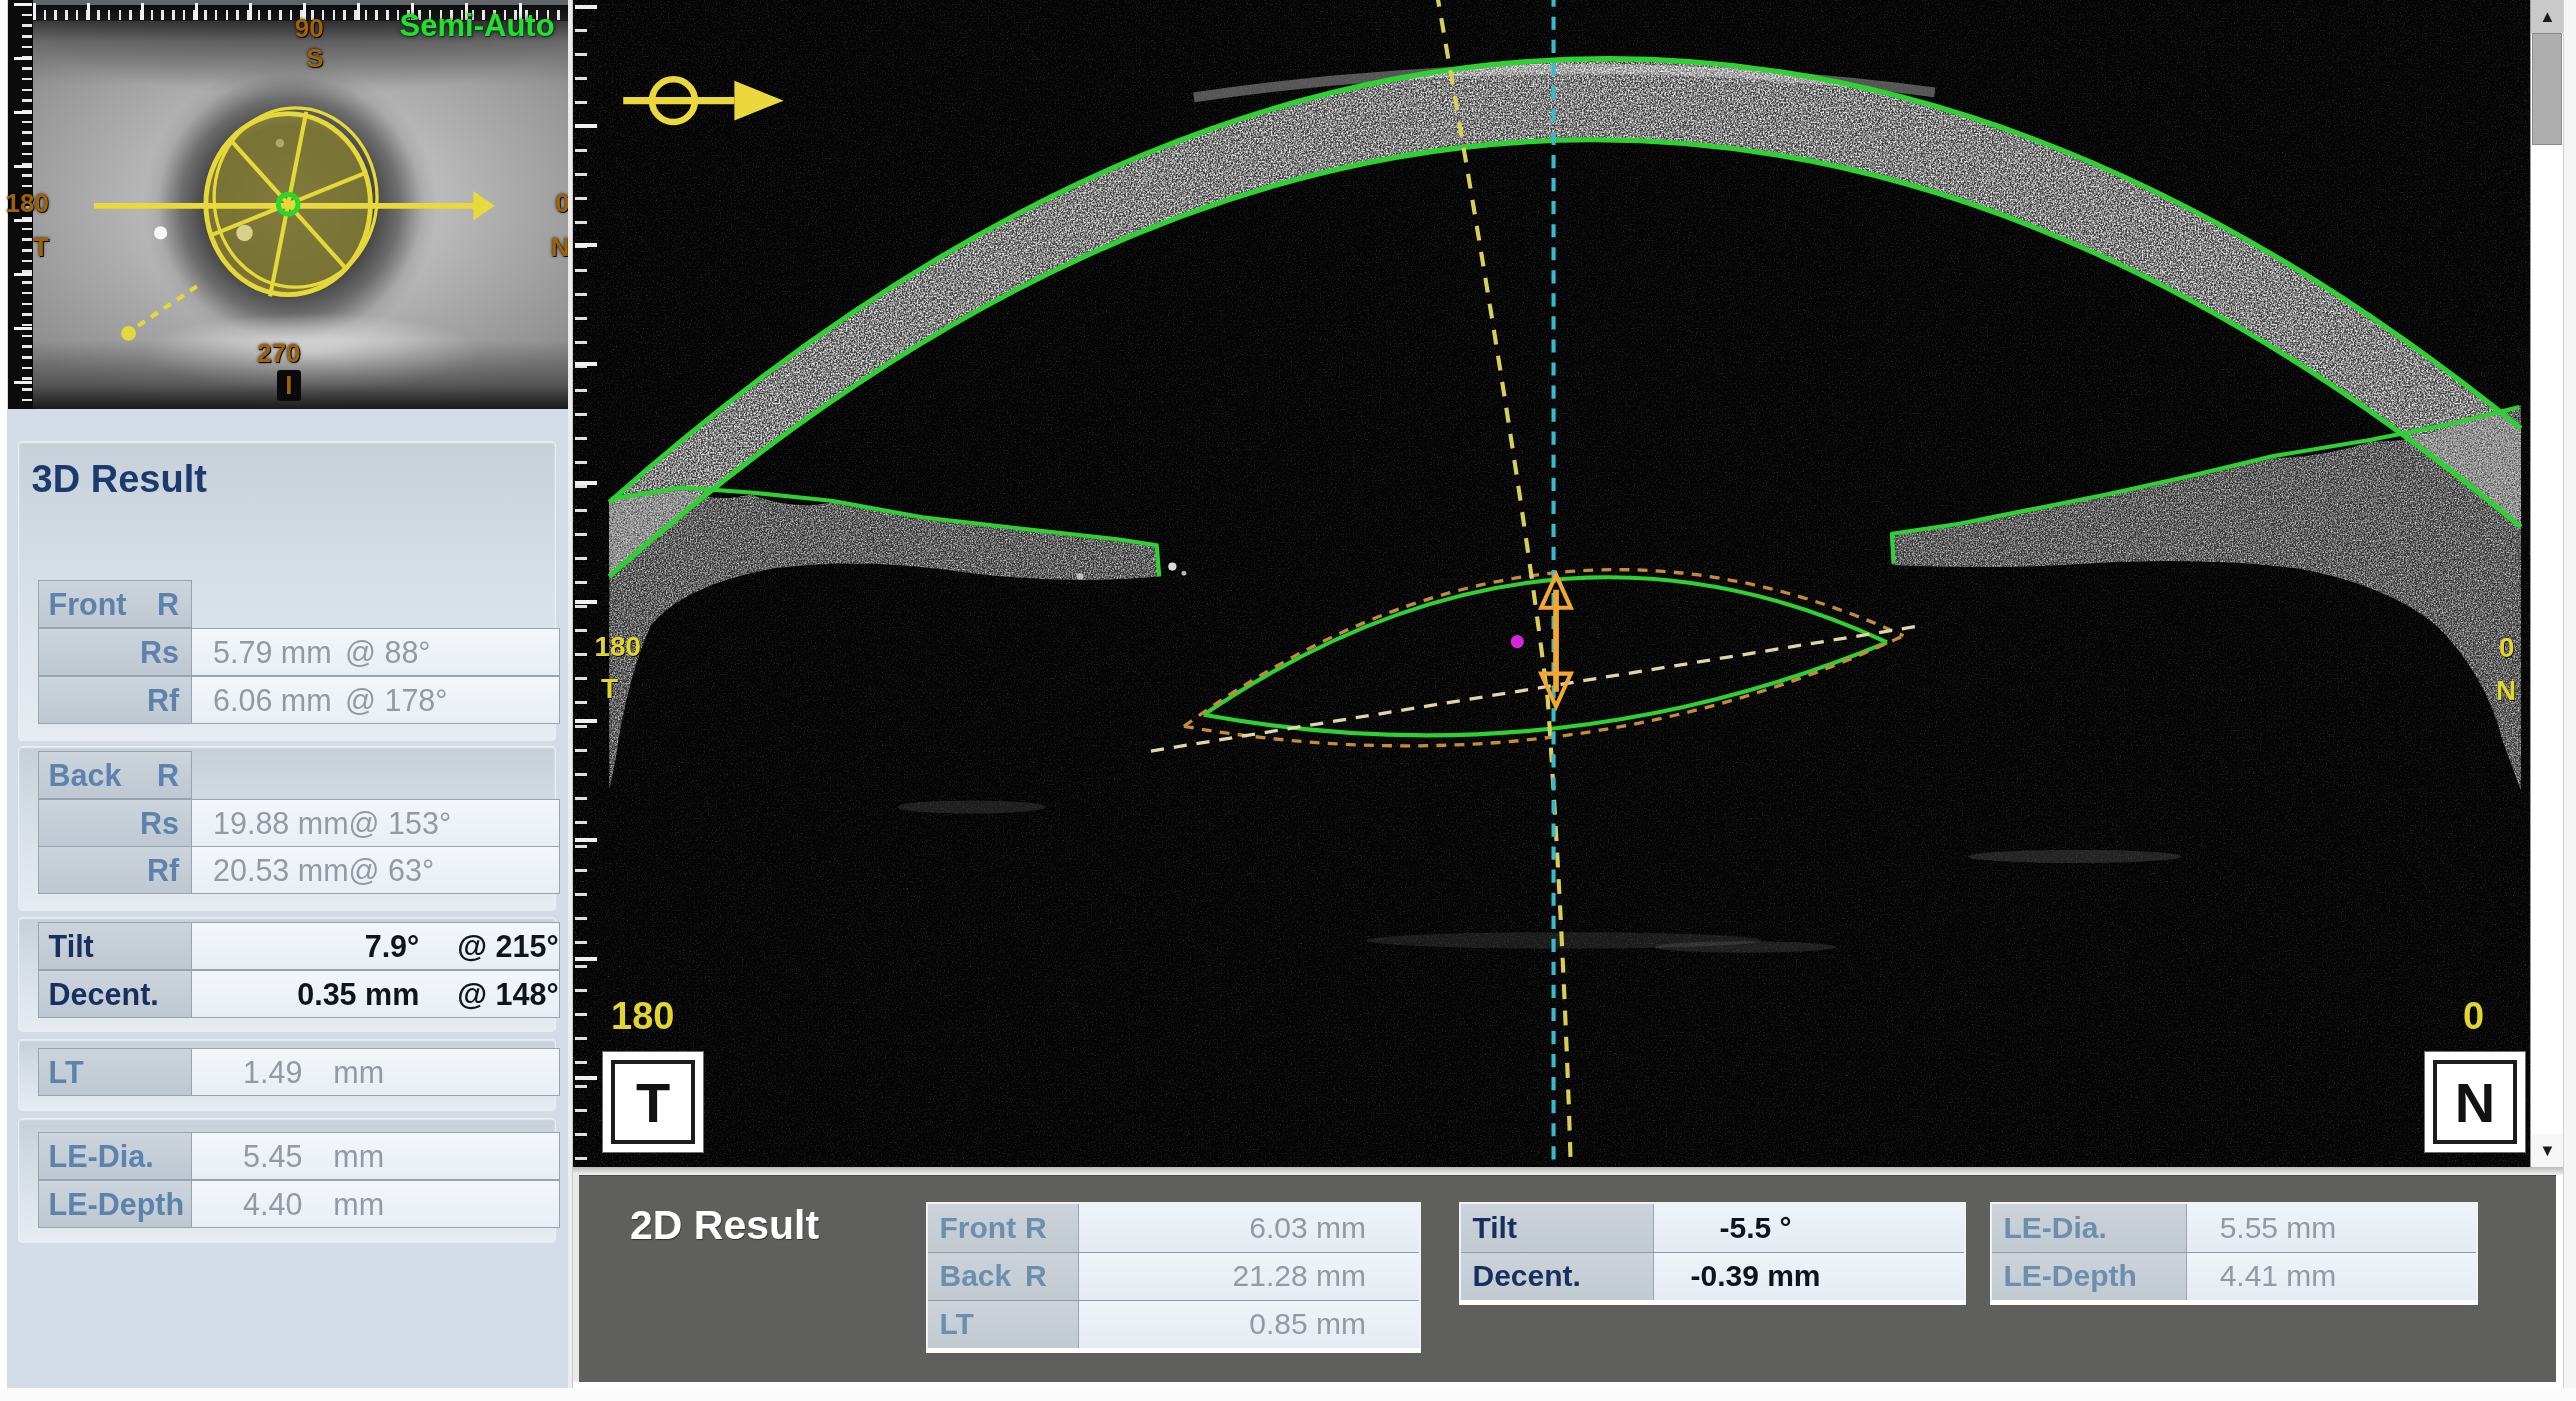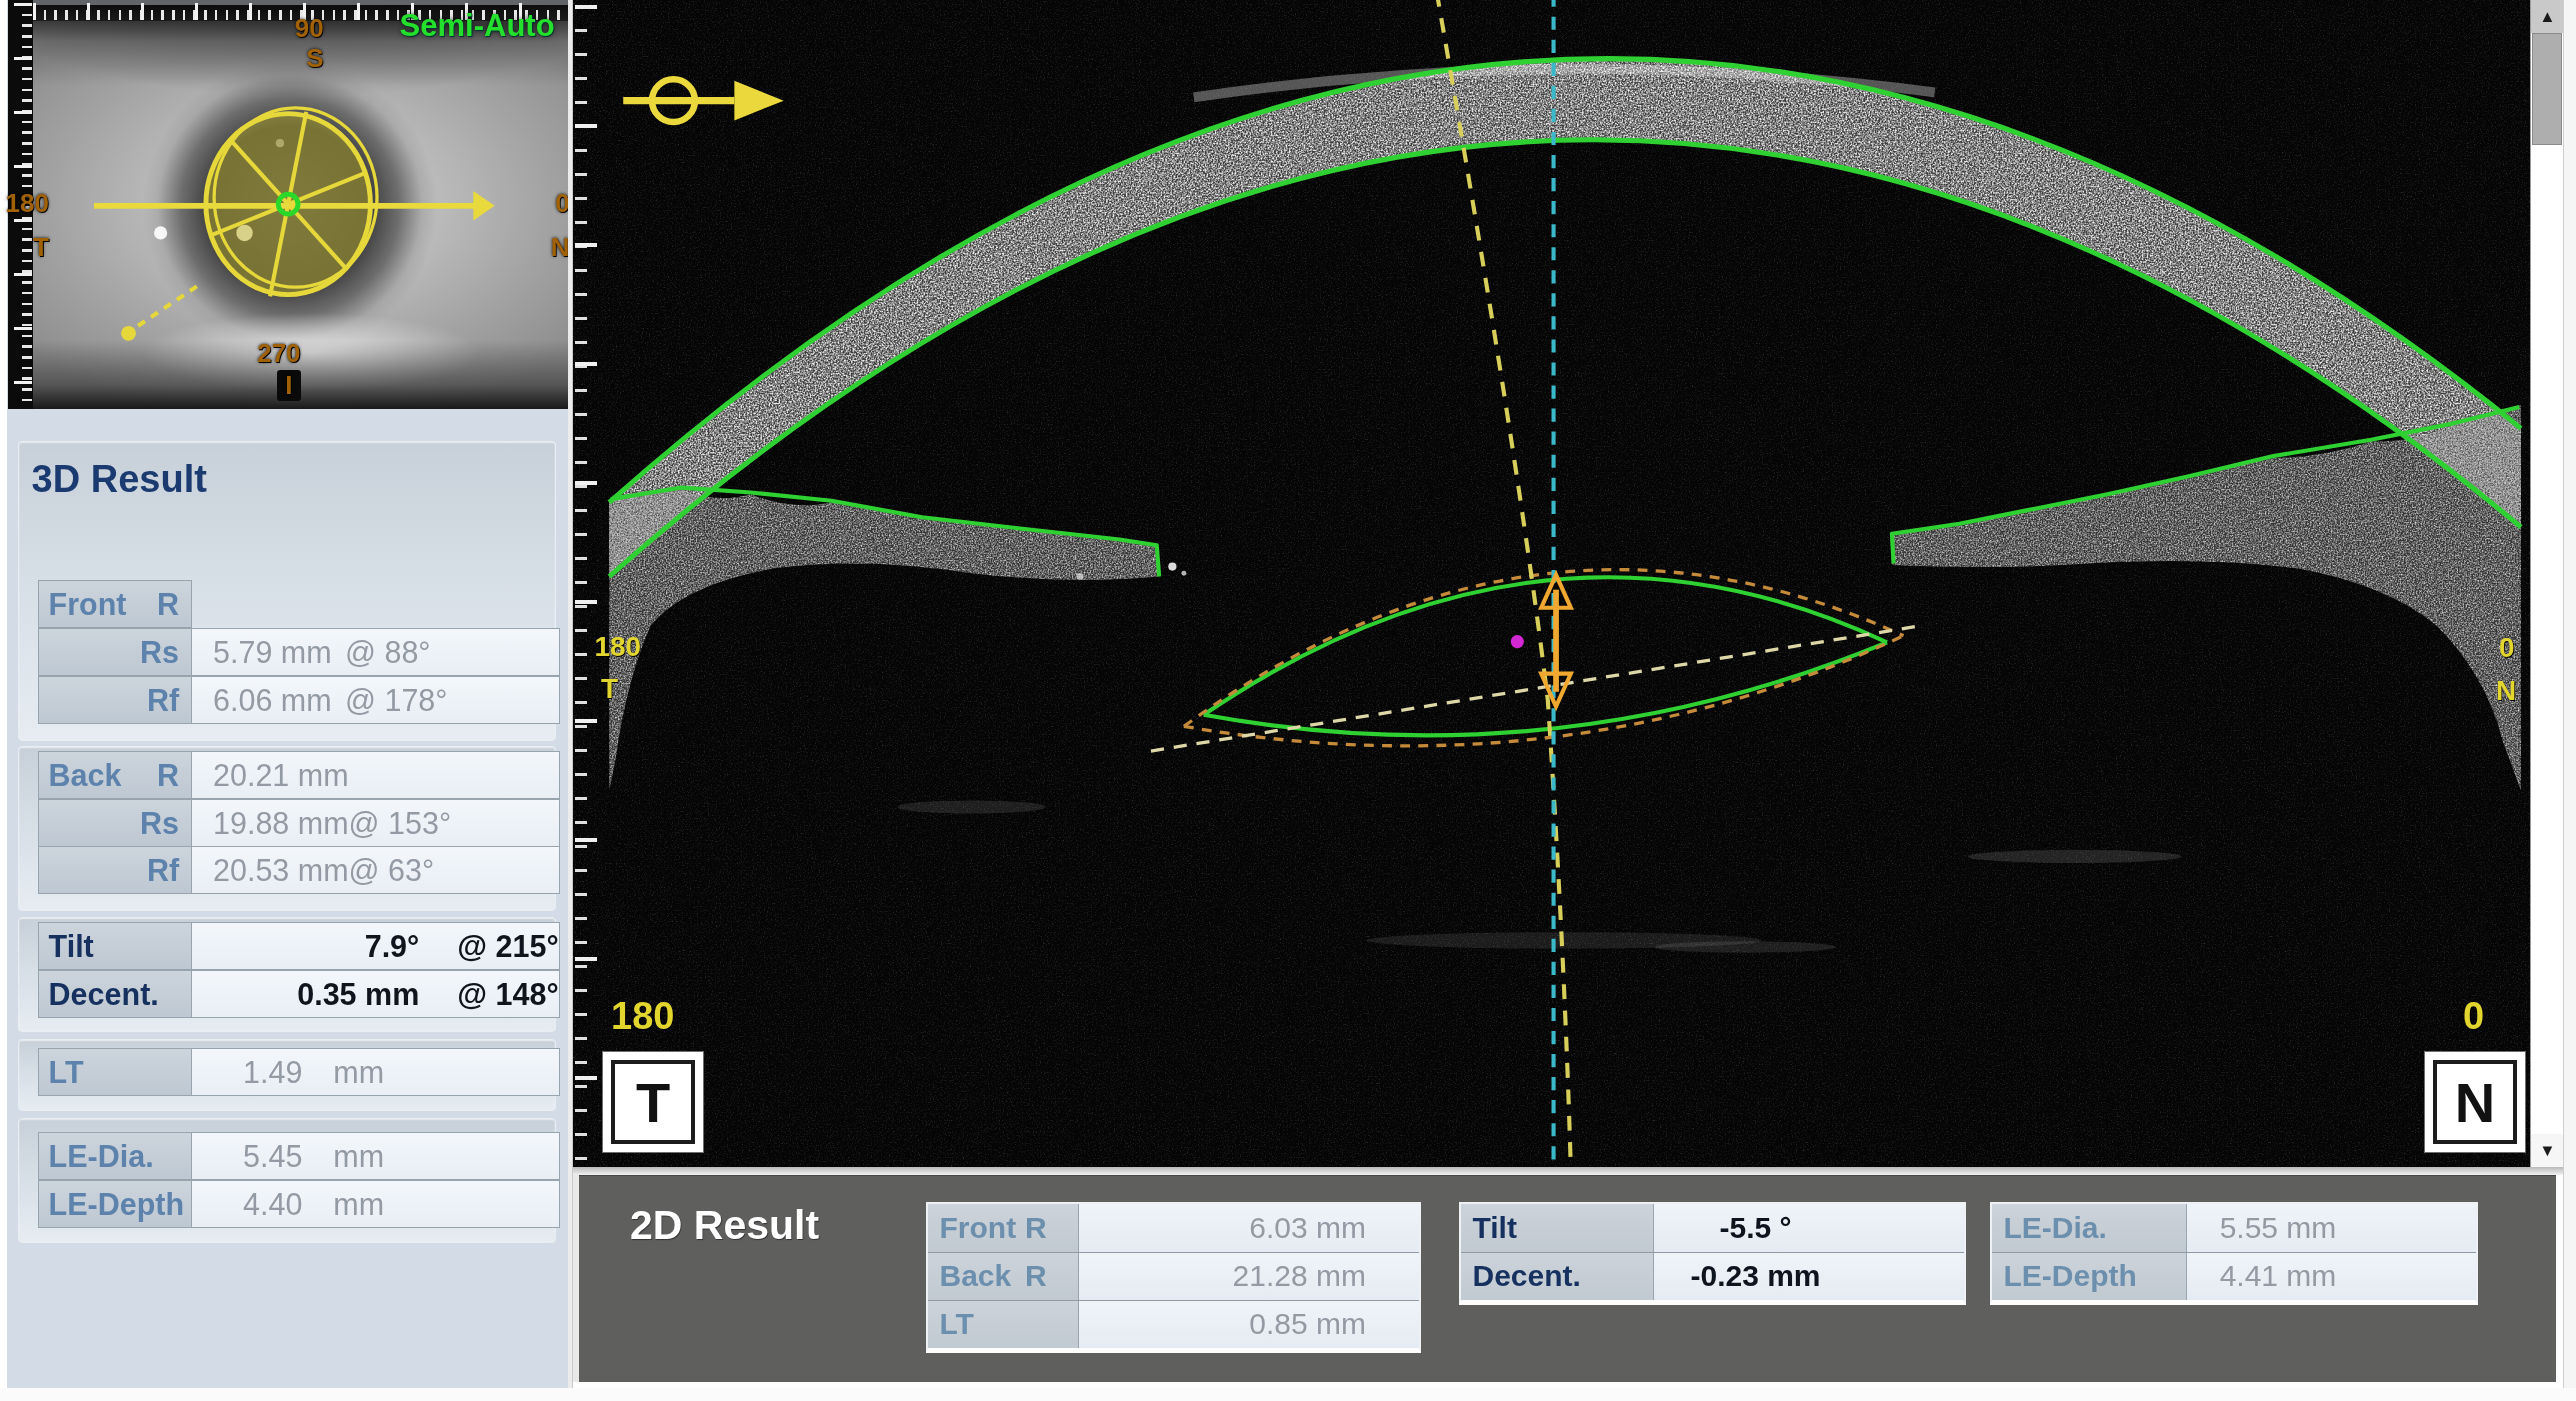--- a/index.html
+++ b/index.html
@@ -172,24 +172,20 @@
       <div class="lp-value">
           <span class="lp-val">6.06 mm</span>
           <span class="lp-at">@ 178°</span>
         </div>
     </div>
 
     <div class="lp-row" style="top:751px;">
       <div class="lp-label">
           <span class="lp-lab">Back</span>
           <span class="lp-sub">R</span>
-        </div>
-      <div class="lp-value">
-          <span class="lp-val">20.21 mm</span>
-          <span class="lp-at"></span>
         </div>
     </div>
     <div class="lp-row" style="top:799px;">
       <div class="lp-label">
           <span class="lp-lab"></span>
           <span class="lp-sub">Rs</span>
         </div>
       <div class="lp-value">
           <span class="lp-val">19.88 mm</span>
           <span class="lp-at">@ 153°</span>
@@ -373,21 +369,21 @@
       <div class="p2-row dark">
         <div class="p2-label" style="width:193px;">
             <span class="p2-lab">Tilt</span>
           </div>
         <div class="p2-value center">-5.5 °</div>
       </div>
       <div class="p2-row dark">
         <div class="p2-label" style="width:193px;">
             <span class="p2-lab">Decent.</span>
           </div>
-        <div class="p2-value center">-0.23 mm</div>
+        <div class="p2-value center">-0.39 mm</div>
       </div>
     </div>
 
     <div class="p2-table" style="left:1411px;width:488px;">
       <div class="p2-row">
         <div class="p2-label" style="width:195px;">
             <span class="p2-lab" style="width:165px;">LE-Dia.</span>
           </div>
         <div class="p2-value center">5.55 mm</div>
       </div>

